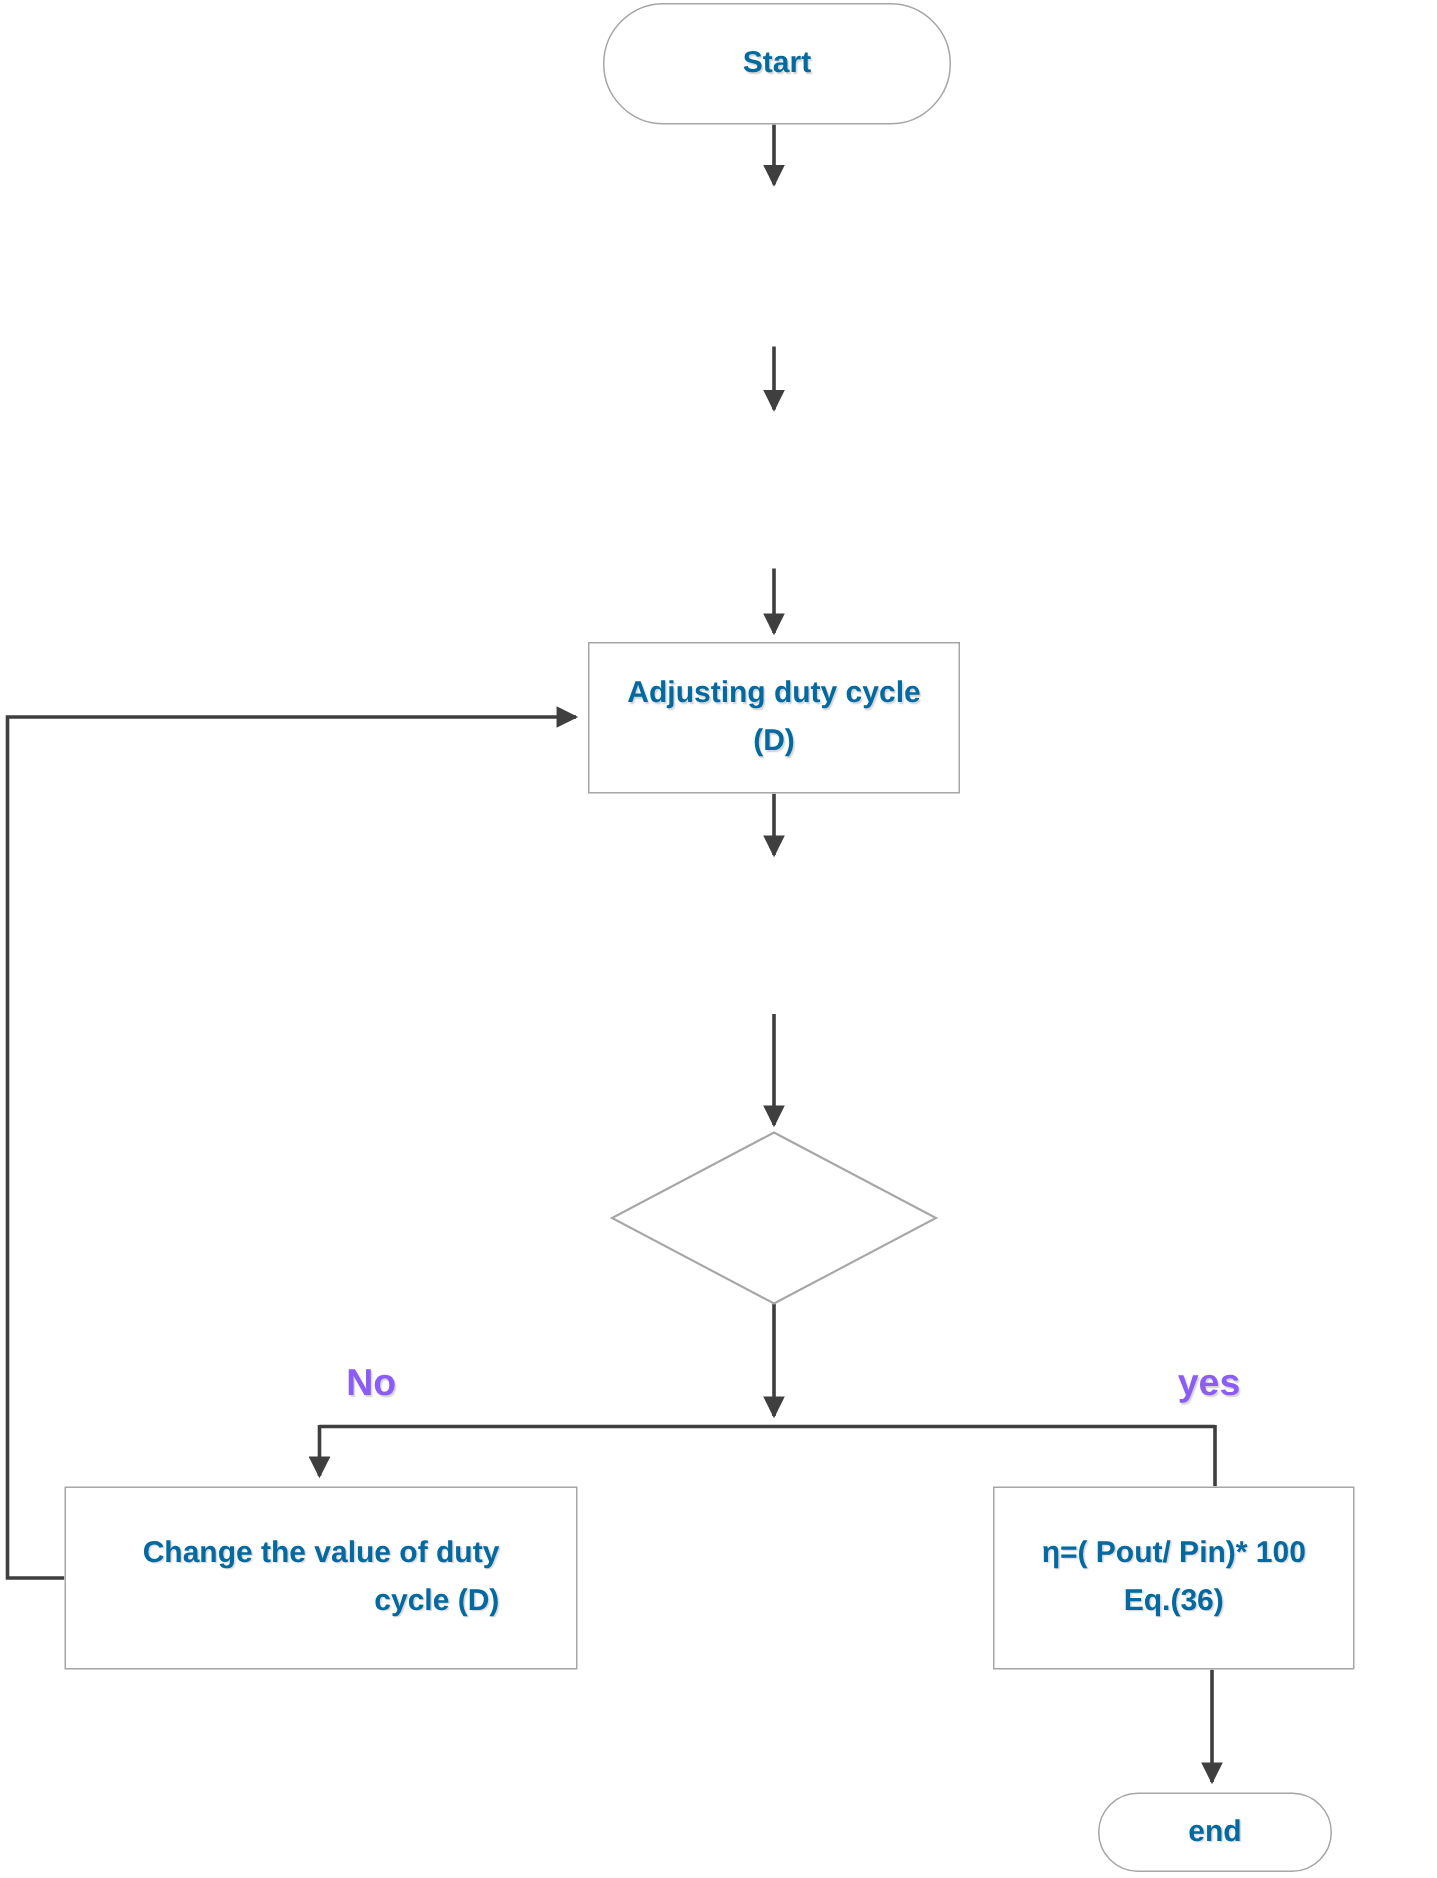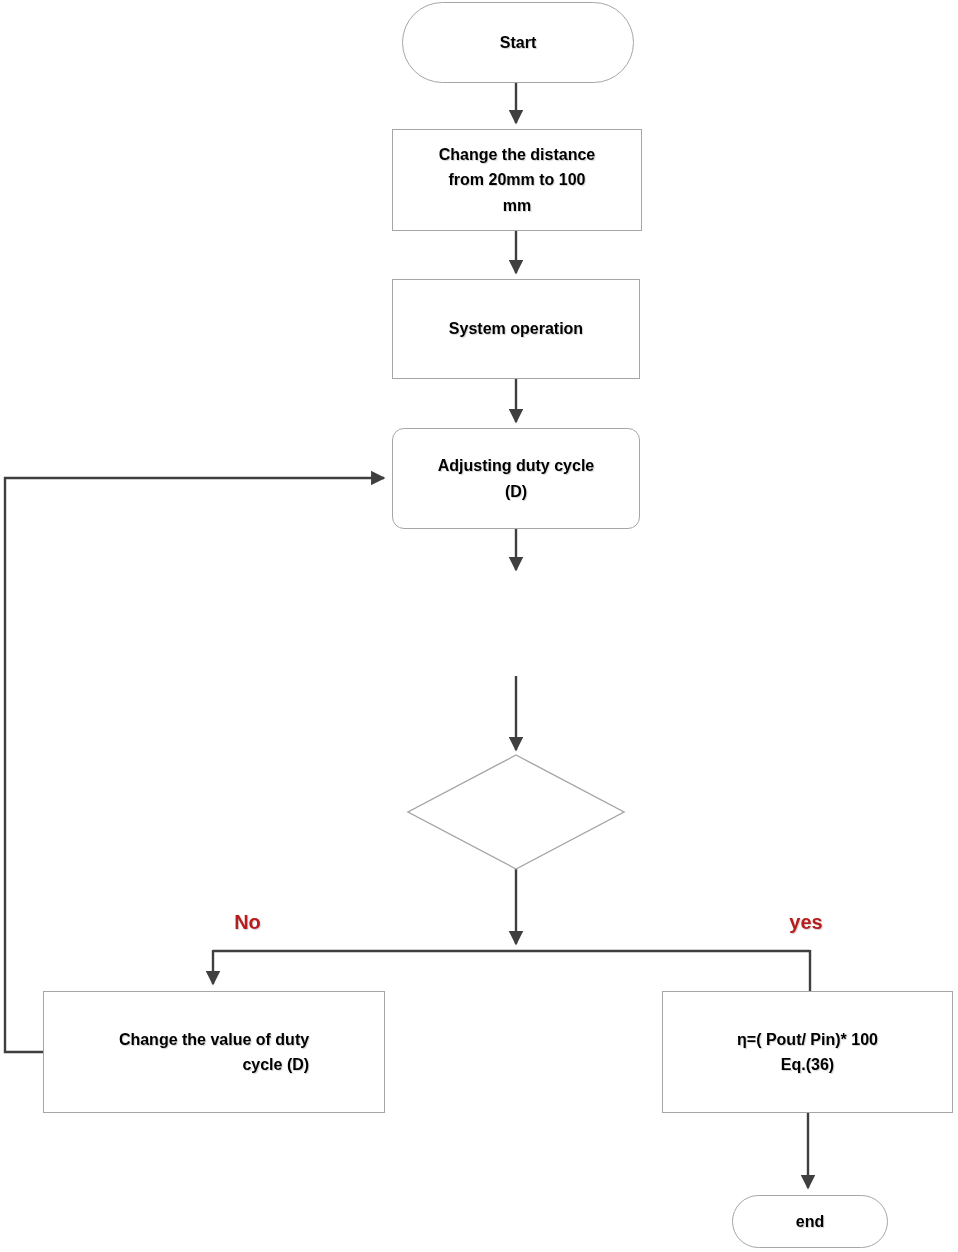--- a/index.html
+++ b/index.html
@@ -25,41 +25,41 @@
   .node {
     position: absolute;
     box-sizing: border-box;
     background: #ffffff;
     border: 1.5px solid #a6a6a6;
     display: flex;
     align-items: center;
     justify-content: center;
     text-align: center;
     font-weight: bold;
-    font-size: 16px;
+    font-size: 20px;
     line-height: 1.58;
-    color: #000000;
+    color: #0369a1;
     white-space: pre-line;
     text-shadow: 1px 1px 1px rgba(0,0,0,0.18);
   }
   .terminator {
     border-radius: 999px;
     border-width: 1.3px;
   }
   .diamond-label {
     border: none;
     background: transparent;
   }
   .edge-label {
     position: absolute;
     border: none;
     background: transparent;
     font-weight: bold;
-    font-size: 20px;
-    color: #b91c1c;
+    font-size: 25px;
+    color: #8b5cf6;
     display: flex;
     align-items: center;
     justify-content: center;
     text-shadow: 1px 1px 1px rgba(0,0,0,0.18);
   }
 </style>
 </head>
 <body>
 
 <div id="canvas">
@@ -91,35 +91,31 @@
 
     <polyline points="43,1052 5,1052 5,478 384,478" fill="none" stroke="#3f3f3f" stroke-width="2.4" marker-end="url(#arrow)"></polyline>
 
     <line x1="808" y1="1113" x2="808" y2="1188" stroke="#3f3f3f" stroke-width="2.4" marker-end="url(#arrow)"></line>
 
     <polygon points="516,755 624,812 516,869 408,812" fill="#ffffff" stroke="#a6a6a6" stroke-width="1.4"></polygon>
   </svg>
 
   <div class="node terminator" style="left:402px; top:2px; width:232px; height:81px;">Start</div>
 
-  <div class="node" style="left:392px; top:129px; width:250px; height:102px;">Change the distance
-from 20mm to 100
-mm</div>
 
-  <div class="node" style="left:392px; top:279px; width:248px; height:100px;">System operation</div>
 
-  <div class="node" style="left:392px; top:428px; width:248px; height:101px;border-radius:12px;">Adjusting duty cycle
+  <div class="node" style="left:392px; top:428px; width:248px; height:101px;">Adjusting duty cycle
 (D)</div>
 
 
 
   <div class="edge-label" style="left:200px; top:906px; width:95px; height:32px;">No</div>
   <div class="edge-label" style="left:760px; top:906px; width:92px; height:32px;">yes</div>
 
   <div class="node" style="left:43px; top:991px; width:342px; height:122px;text-align:right;">Change  the value of duty
 cycle (D)</div>
 
-  <div class="node" style="left:662px; top:991px; width:291px; height:122px;">η=( Pout/ Pin)* 100
+  <div class="node" style="left:662px; top:991px; width:241px; height:122px;">η=( Pout/ Pin)* 100
 Eq.(36)</div>
 
   <div class="node terminator" style="left:732px; top:1195px; width:156px; height:53px;">end</div>
 
 </div>
 
 </body></html>

